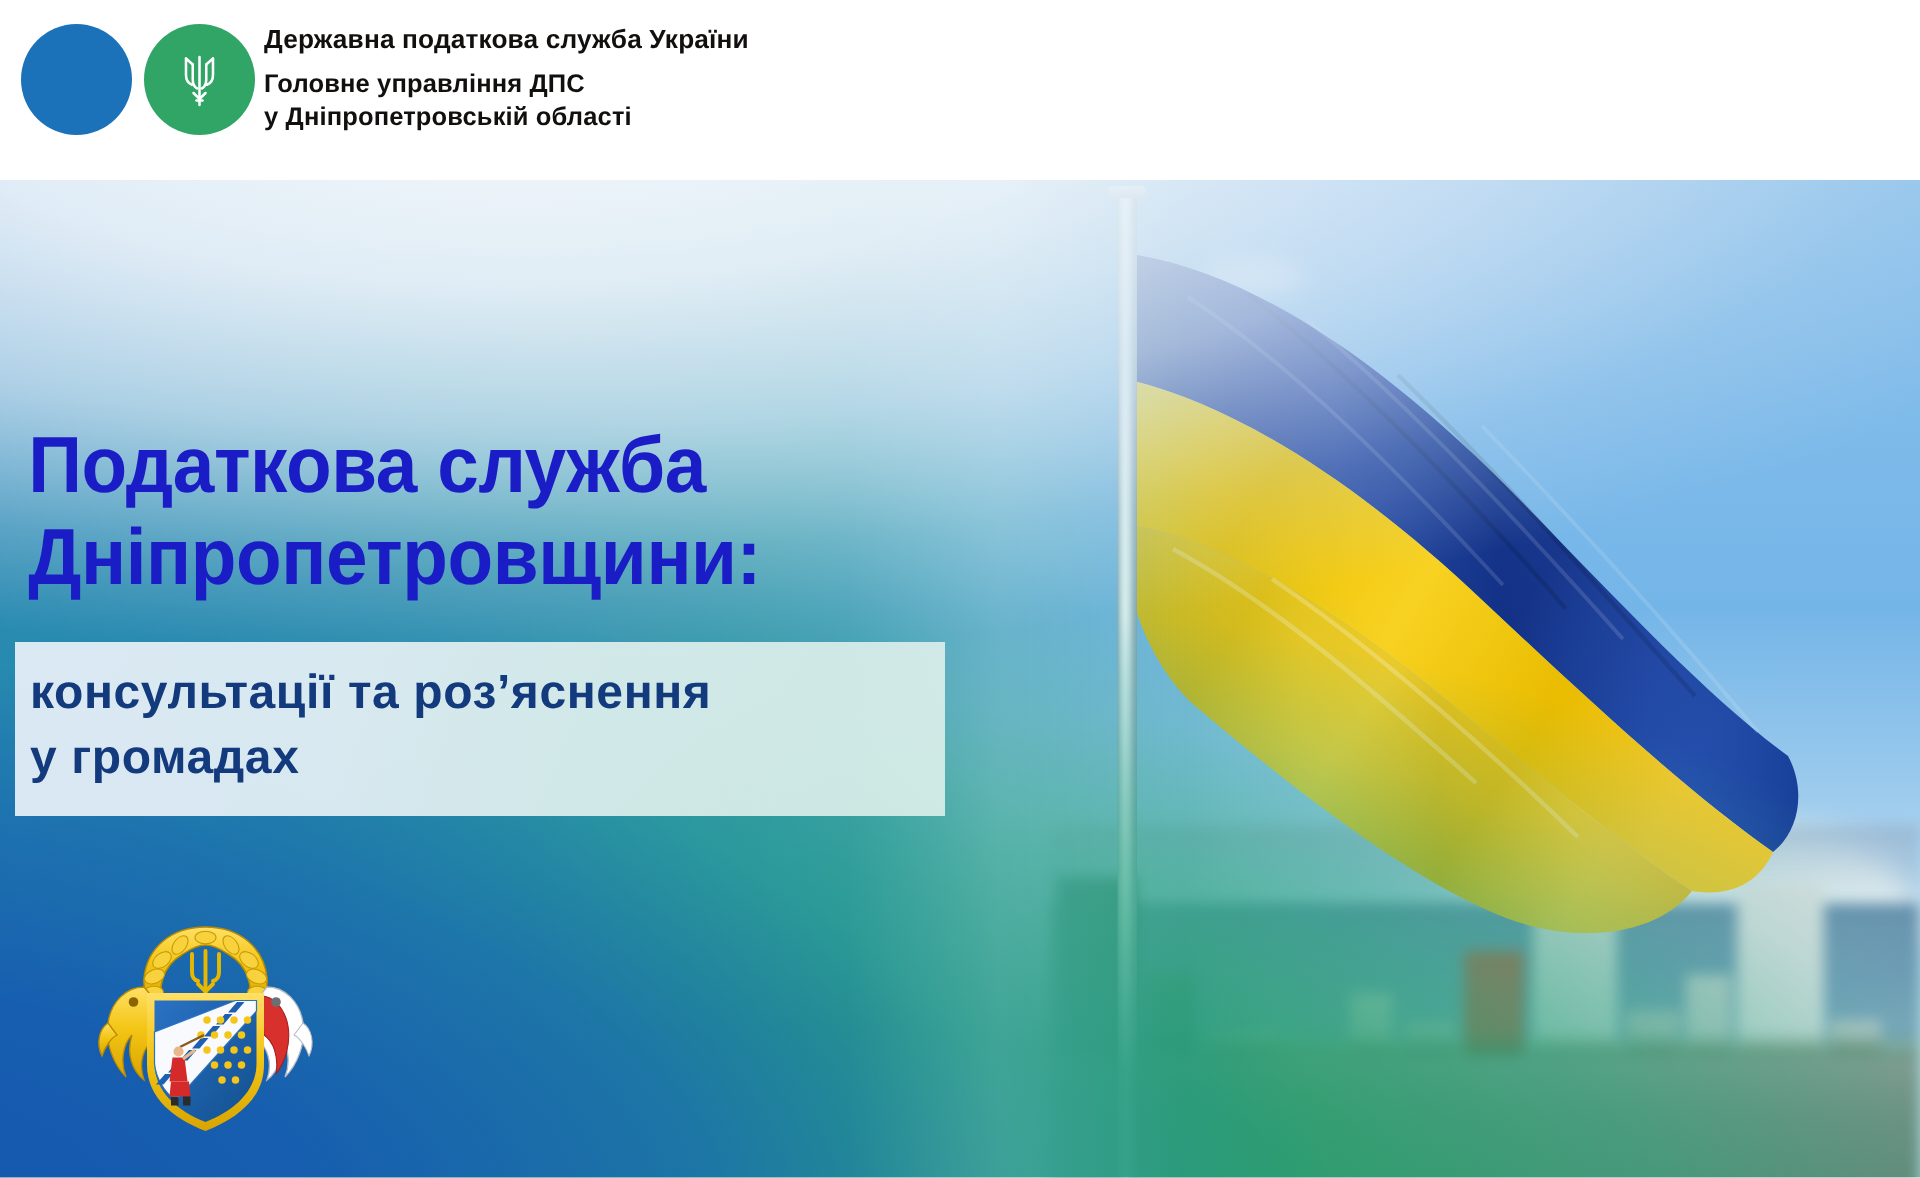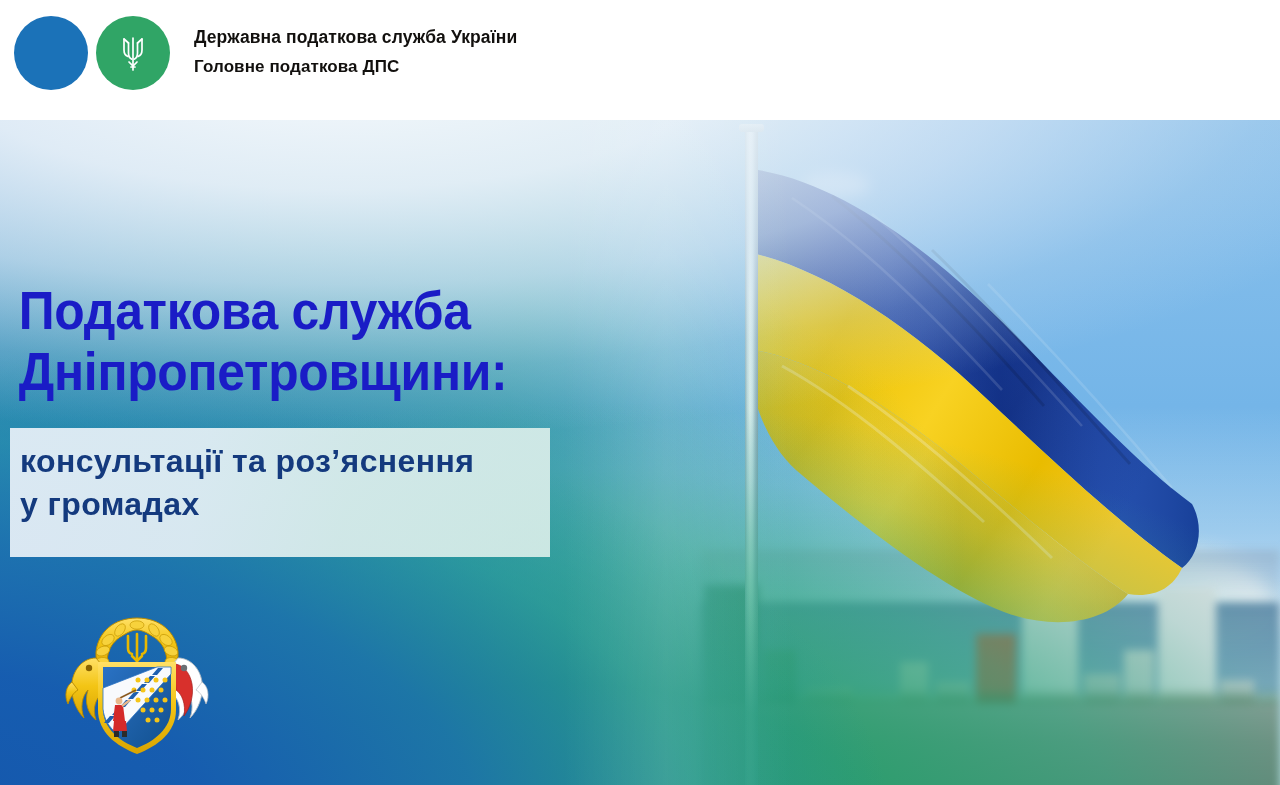--- a/index.html
+++ b/index.html
@@ -50,21 +50,21 @@
   .logo-circle.green { left: 82px; background: #30a566; }
   .trident-wrap {
     position: absolute;
     left: 82px; top: 0;
     width: 74px; height: 74px;
     display: flex;
     align-items: center;
     justify-content: center;
   }
   .header-texts {
-    margin-left: 24px;
+    margin-left: 6px;
     color: #12100e;
   }
   .header-line-1 {
     font-size: 17.5px;
     font-weight: bold;
     letter-spacing: 0.1px;
     line-height: 1.1;
     margin-bottom: 9px;
   }
   .header-line-2, .header-line-3 {
@@ -230,22 +230,22 @@
     padding-left: 20px;
     margin: 0;
     transform: scaleX(0.94);
     transform-origin: left center;
     white-space: pre-line;
   }
   .subtitle-band {
     position: absolute;
     left: 10px;
     top: 148px;
-    width: 540px;
-    padding: 12px 0 32px 0;
+    width: 620px;
+    padding: 12px 0 19px 0;
     background: linear-gradient(100deg,
       rgba(232,240,248,0.93) 0%,
       rgba(231,241,246,0.92) 35%,
       rgba(226,241,238,0.90) 62%,
       rgba(224,241,236,0.88) 100%);
     box-sizing: border-box;
   }
   .subtitle {
     color: #143a7e;
     font-size: 32px;
@@ -291,21 +291,22 @@
             <path d="M22 58 L30 66 L38 58"></path>
             <path d="M26 68 L34 68"></path>
             <path d="M30 66 L30 74"></path>
           </g>
         </svg>
       </div>
     </div>
 
     <div class="header-texts">
       <div class="header-line-1">Державна податкова служба України</div>
-      <div class="header-line-2">Головне податкова ДПС</div>
+      <div class="header-line-2">Головне управління ДПС</div>
+      <div class="header-line-3">у Дніпропетровській області</div>
     </div>
   </div>
 
   <div class="stage">
 
     <div class="sky"></div>
     <div class="sky-haze"></div>
 
     <div class="cloud c1"></div>
     <div class="cloud c2"></div>

